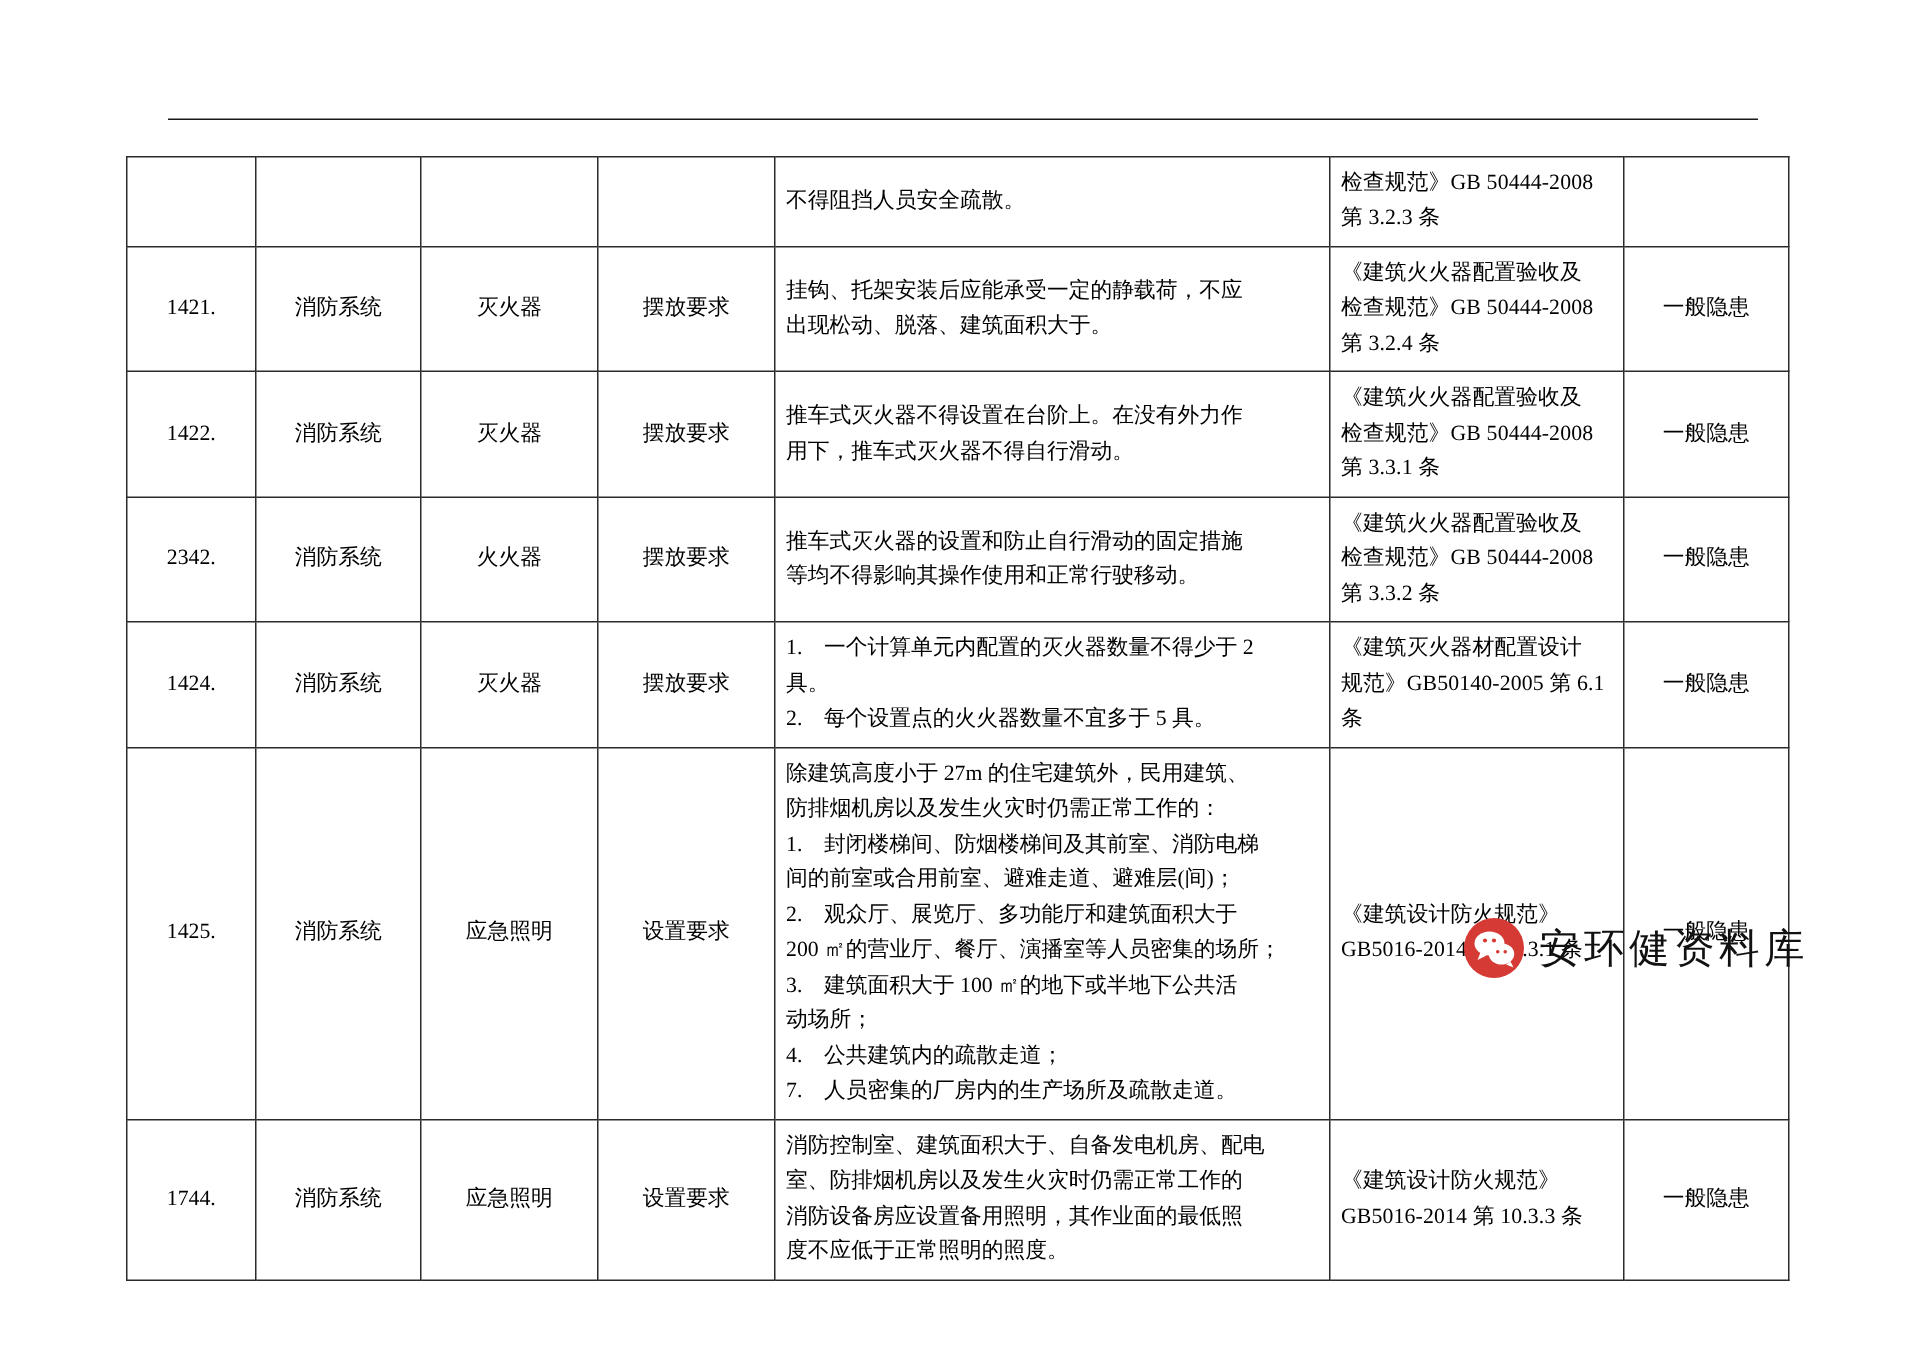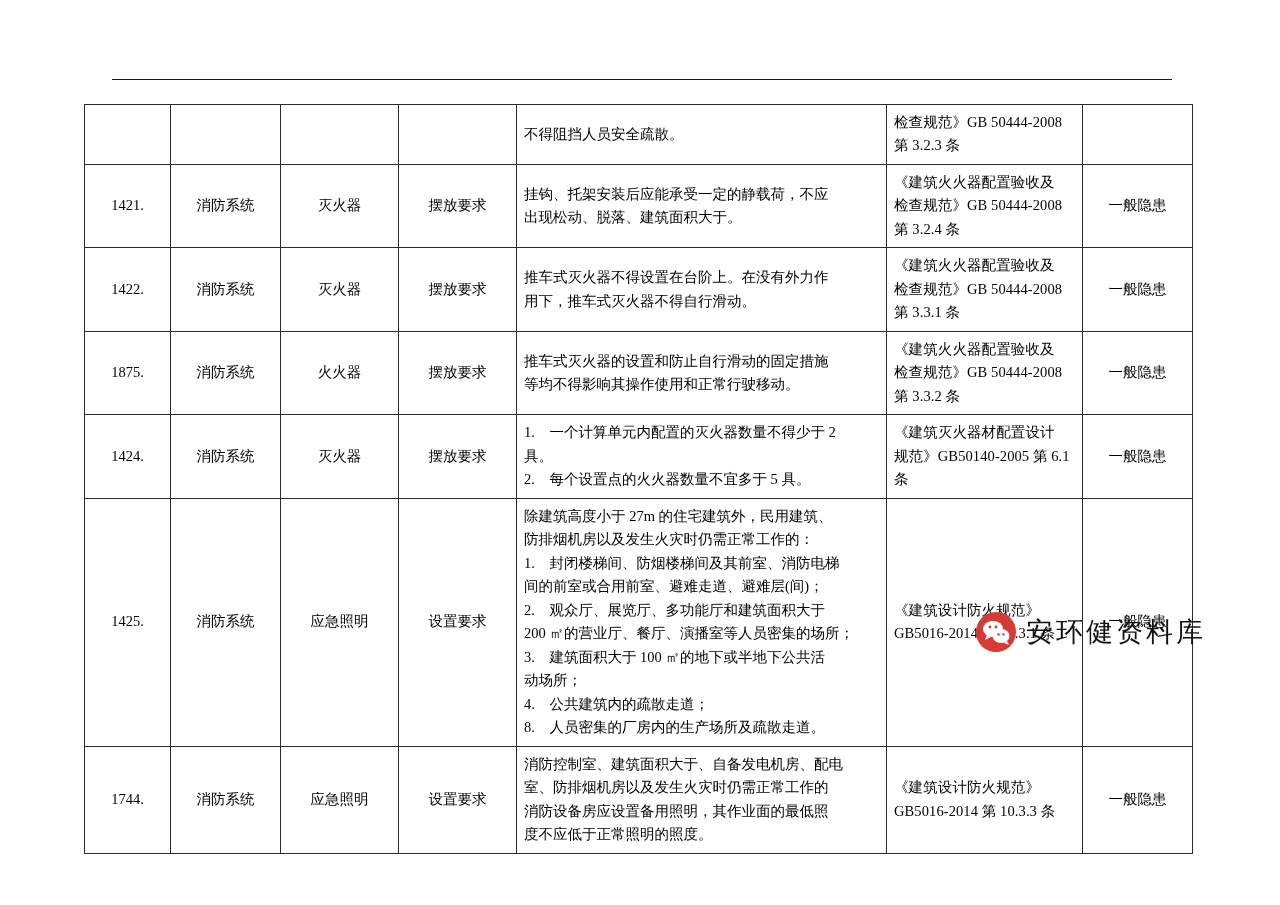--- a/index.html
+++ b/index.html
@@ -169,21 +169,21 @@
           <div class="cell-lines">
             <div>《建筑火火器配置验收及</div>
             <div>检查规范》GB 50444-2008</div>
             <div>第 3.3.1 条</div>
           </div>
         </td>
         <td class="level">一般隐患</td>
       </tr>
 
       <tr>
-        <td class="no">1875.</td>
+        <td class="no">2342.</td>
         <td class="sys">消防系统</td>
         <td class="item">火火器</td>
         <td class="req">摆放要求</td>
         <td class="desc">
           <div class="cell-lines">
             <div>推车式灭火器的设置和防止自行滑动的固定措施</div>
             <div>等均不得影响其操作使用和正常行驶移动。</div>
           </div>
         </td>
         <td class="std">
@@ -227,21 +227,21 @@
           <div class="cell-lines">
             <div>除建筑高度小于 27m 的住宅建筑外，民用建筑、</div>
             <div>防排烟机房以及发生火灾时仍需正常工作的：</div>
             <div>1.　封闭楼梯间、防烟楼梯间及其前室、消防电梯</div>
             <div>间的前室或合用前室、避难走道、避难层(间)；</div>
             <div>2.　观众厅、展览厅、多功能厅和建筑面积大于</div>
             <div>200 ㎡的营业厅、餐厅、演播室等人员密集的场所；</div>
             <div>3.　建筑面积大于 100 ㎡的地下或半地下公共活</div>
             <div>动场所；</div>
             <div>4.　公共建筑内的疏散走道；</div>
-            <div>8.　人员密集的厂房内的生产场所及疏散走道。</div>
+            <div>7.　人员密集的厂房内的生产场所及疏散走道。</div>
           </div>
         </td>
         <td class="std" style="vertical-align: middle;">
           <div class="cell-lines">
             <div>《建筑设计防火规范》</div>
             <div>GB5016-2014 第 10.3.1 条</div>
           </div>
         </td>
         <td class="level">一般隐患</td>
       </tr>

